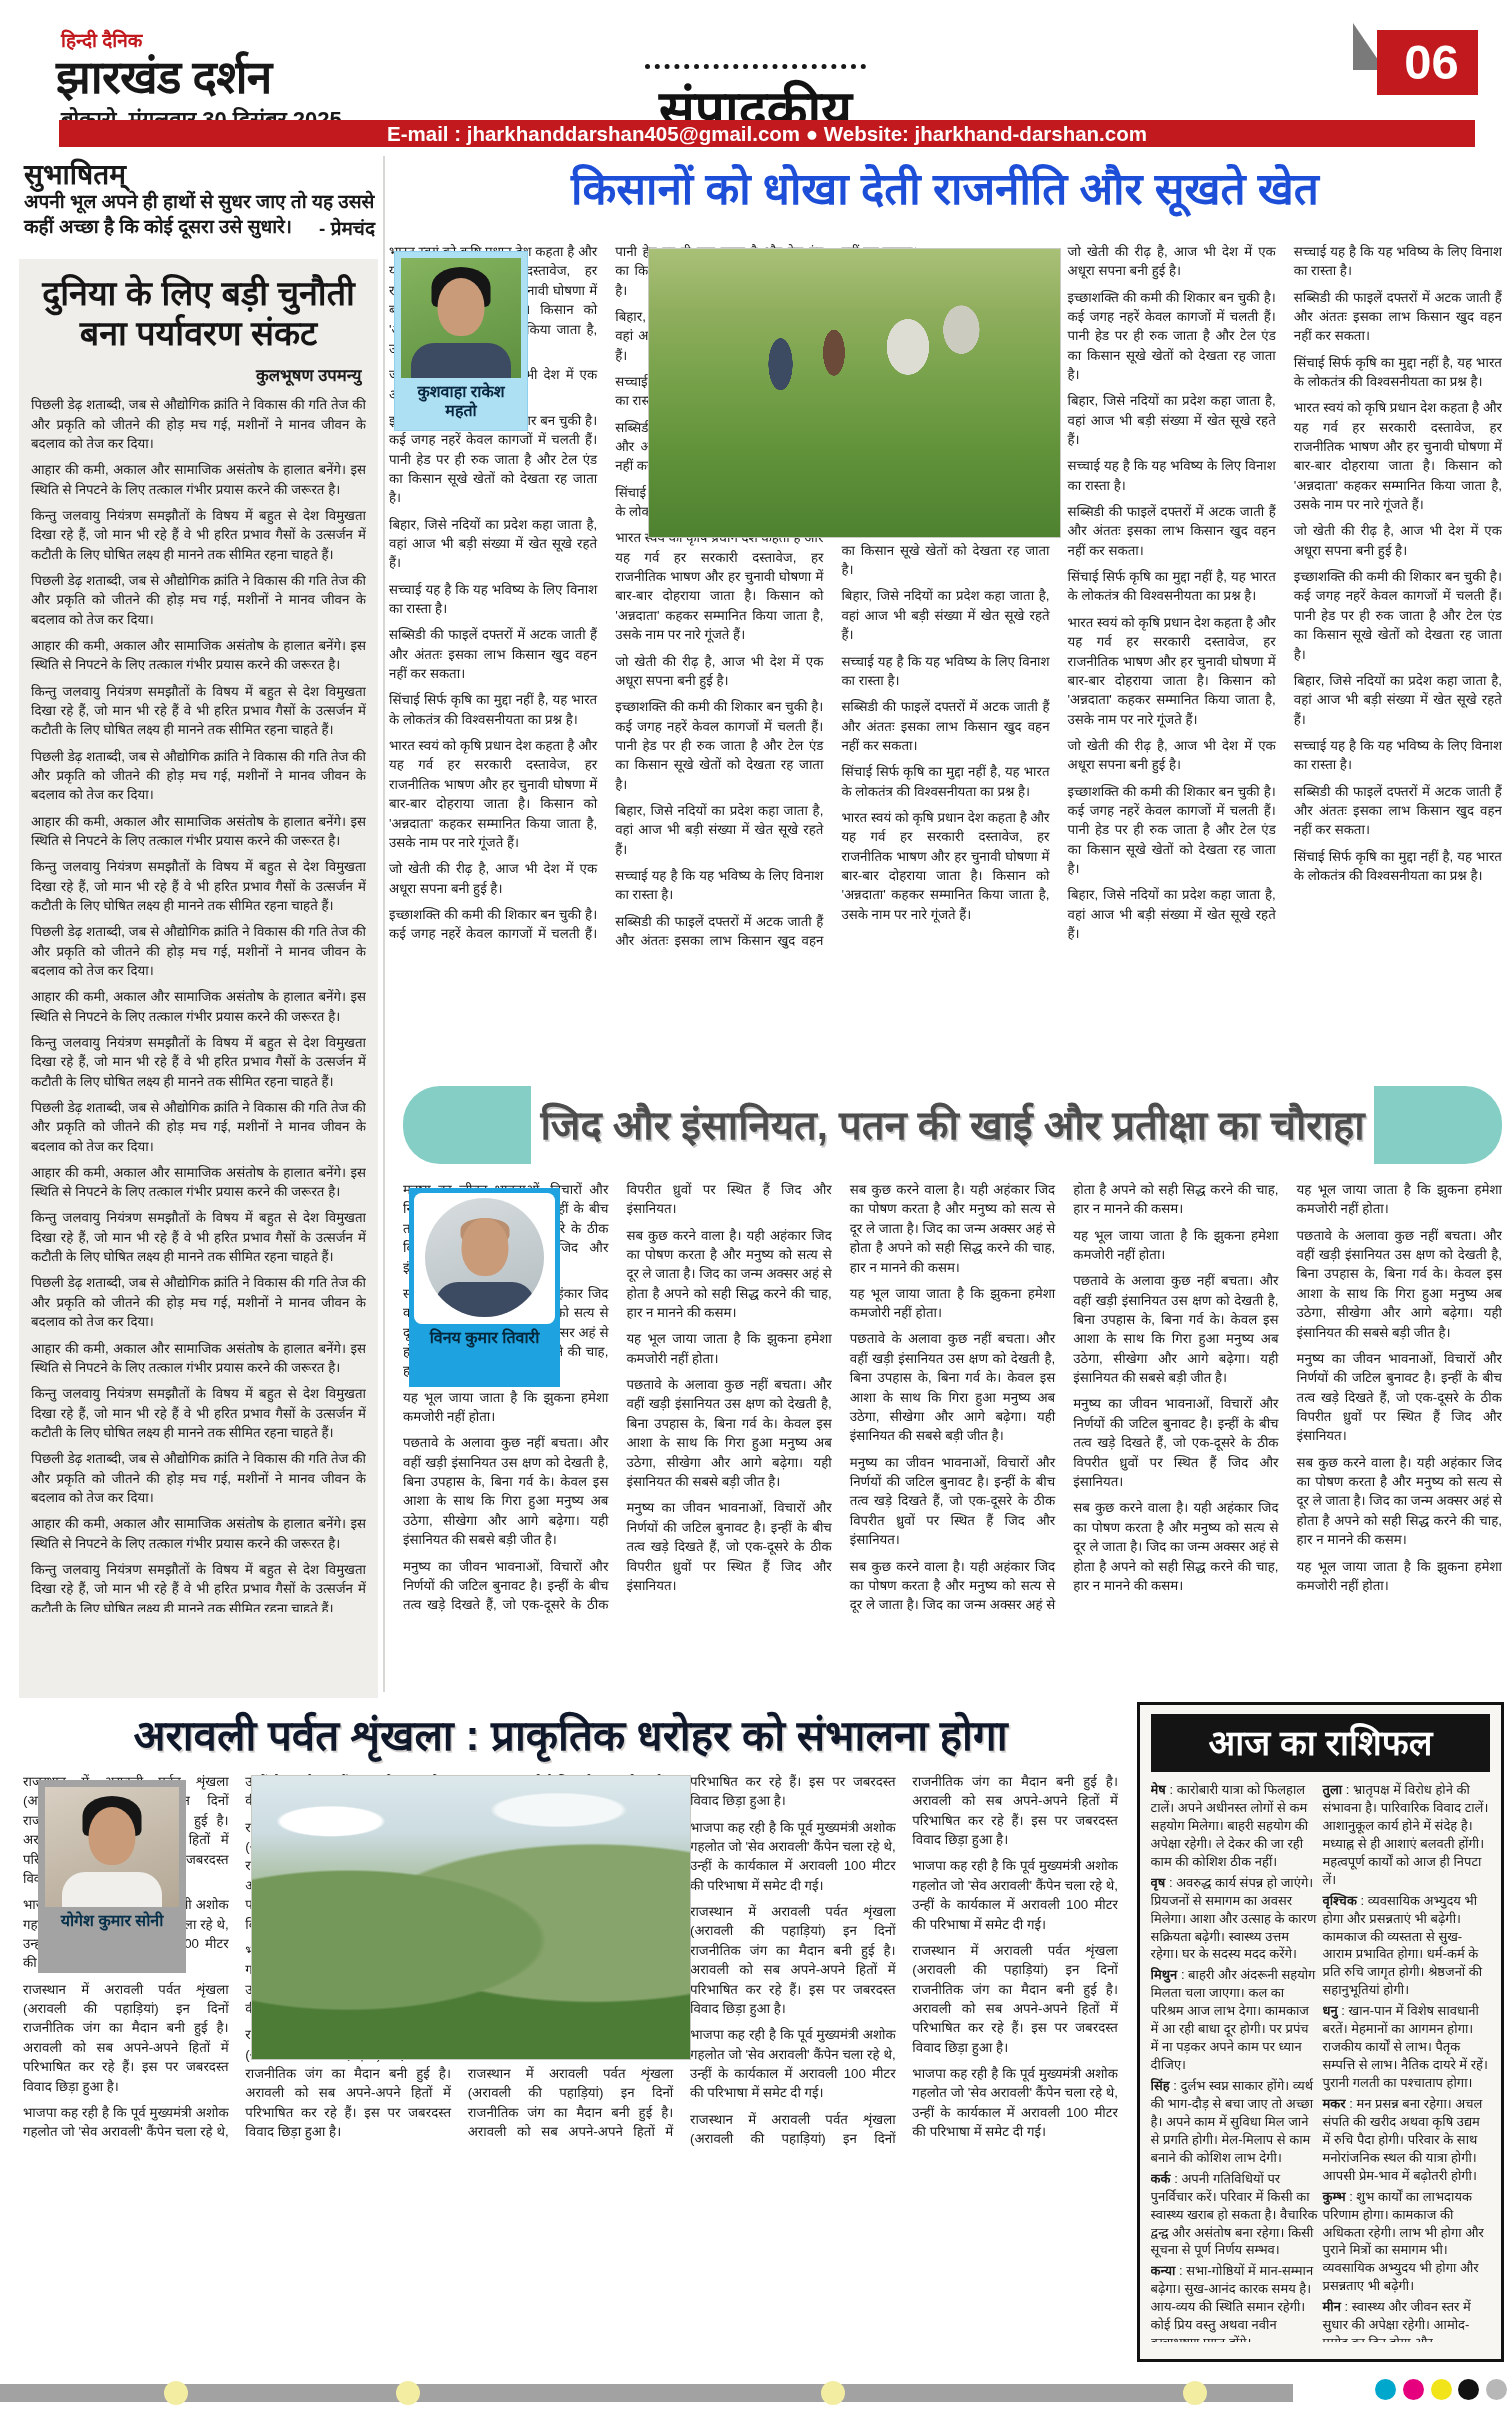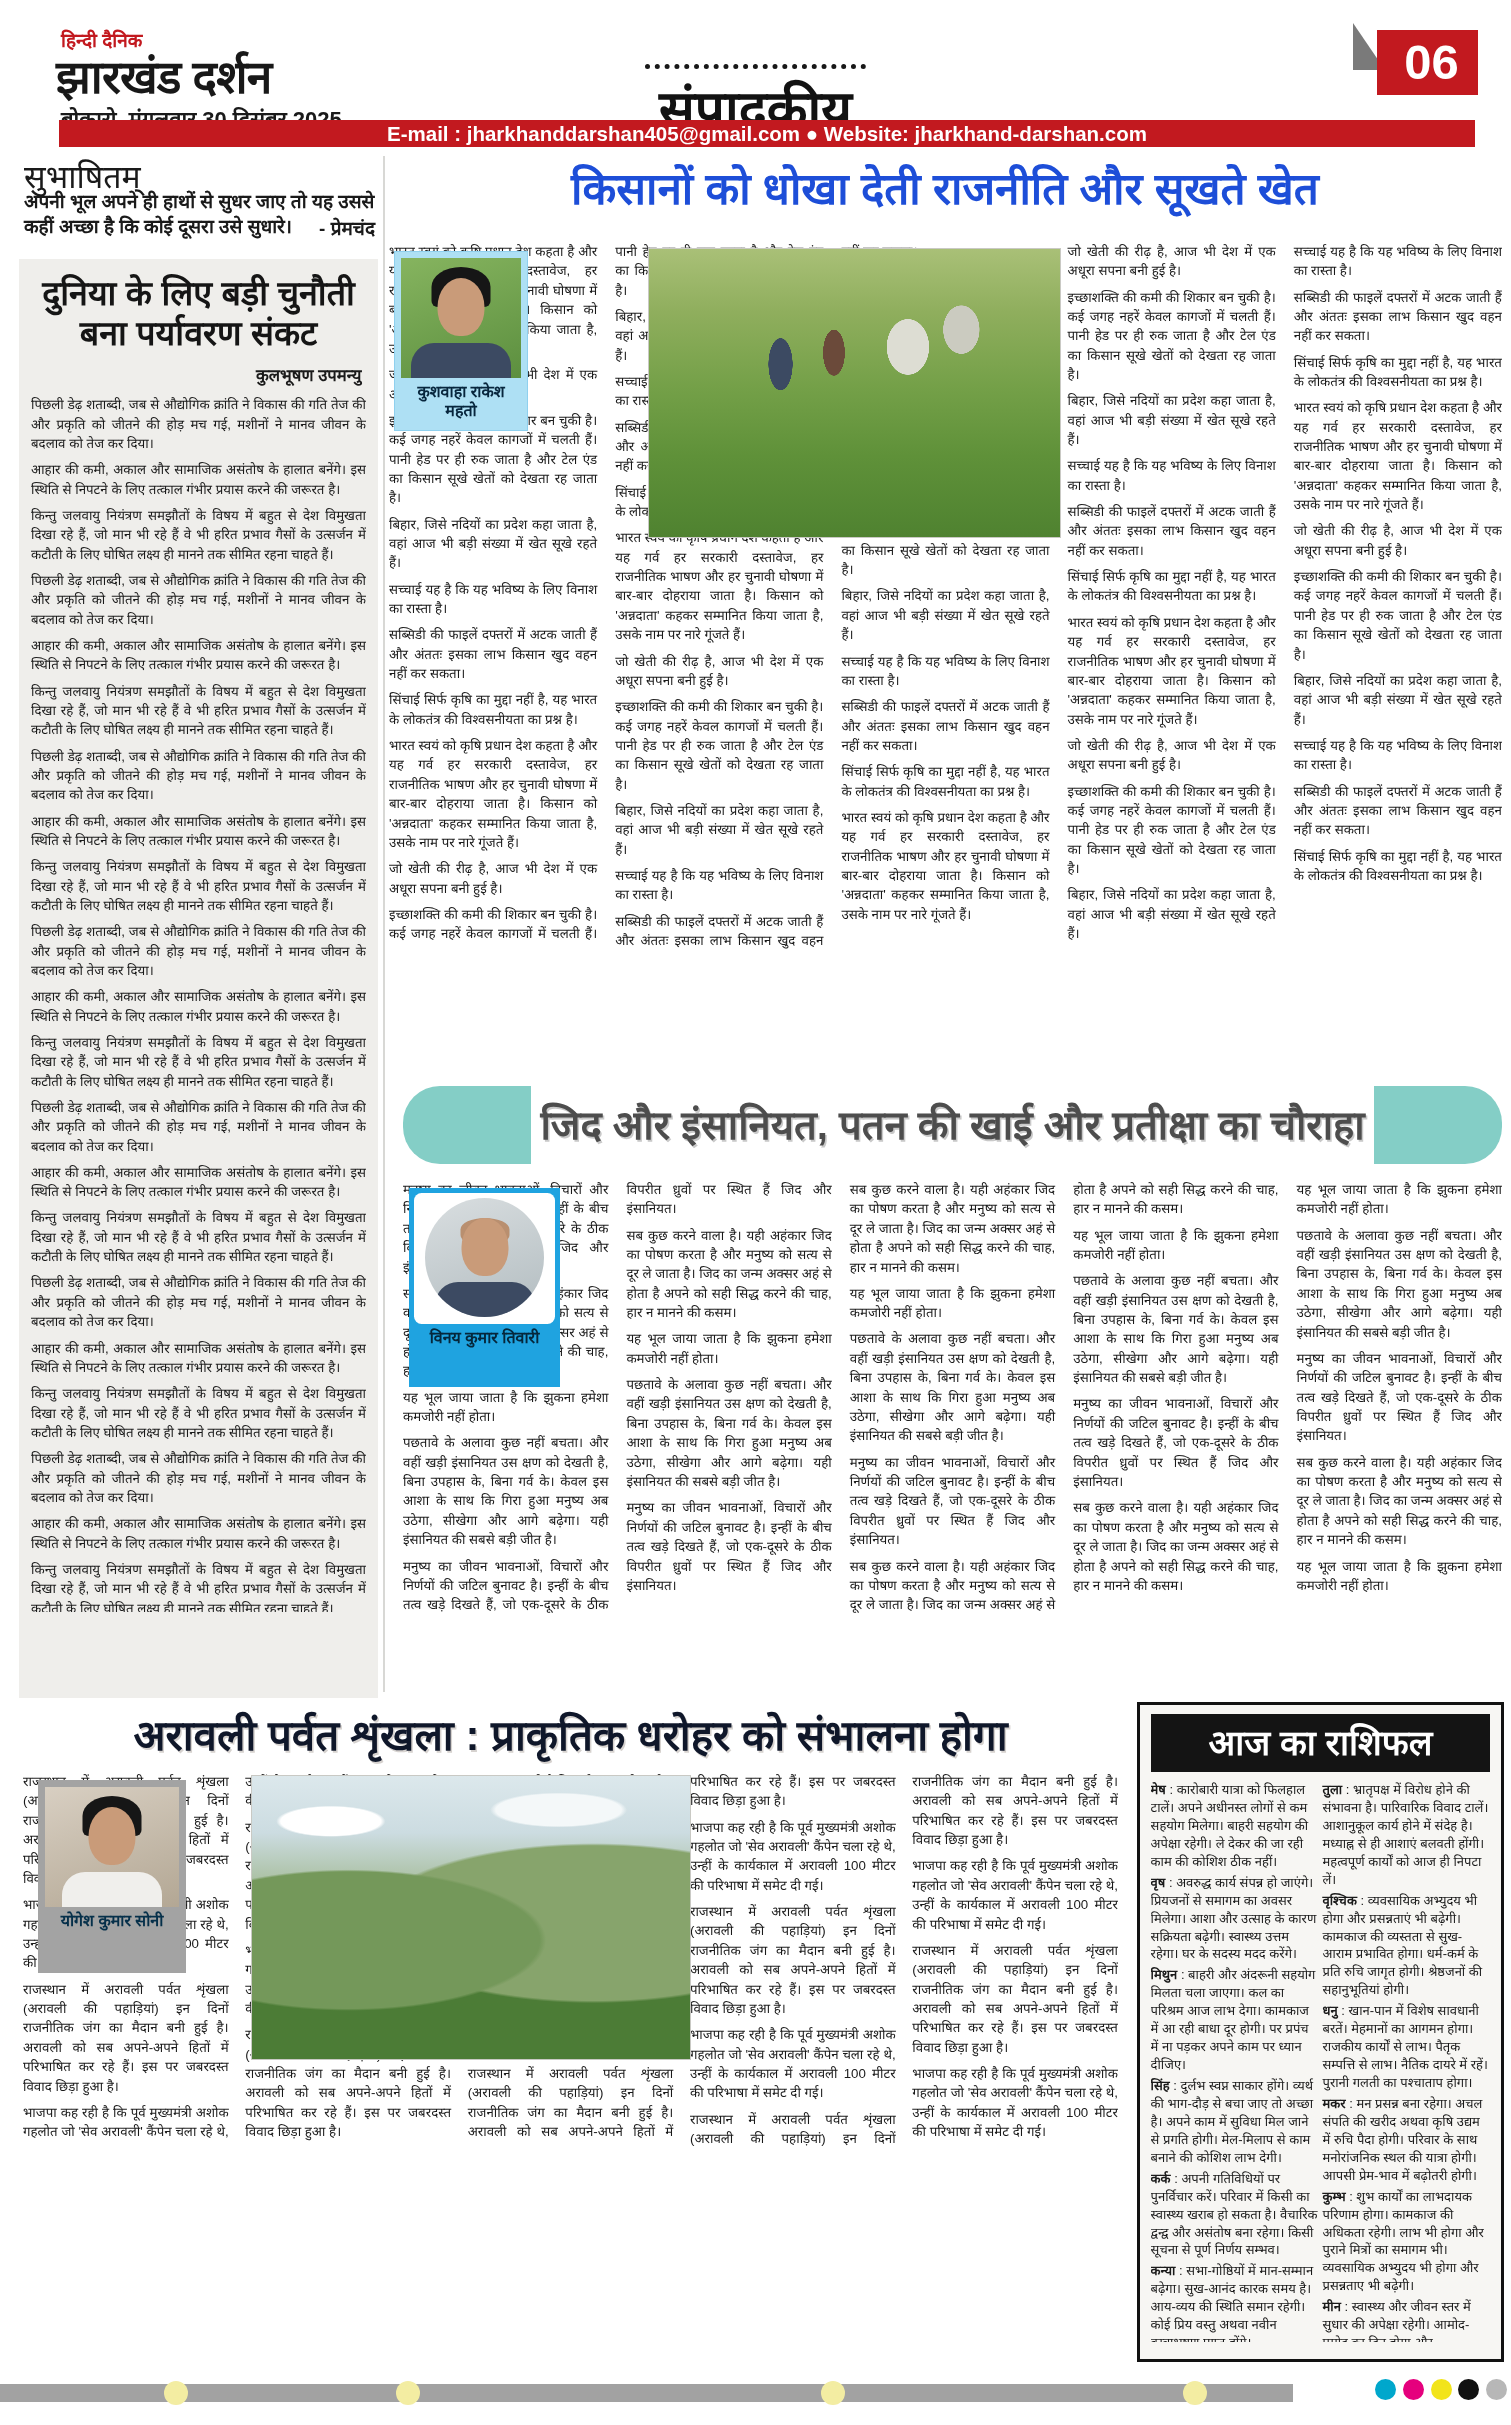--- a/index.html
+++ b/index.html
@@ -16,21 +16,21 @@
                   font-size:53px;font-weight:bold;color:#121212;}
   .pageno-tri{right:126px;top:23px;width:32px;height:47px;background:#7a7a7a;
               clip-path:polygon(0 0,100% 100%,0 100%);}
   .pageno-box{right:33px;top:30px;width:93px;height:65px;background:#c2191f;color:#fff;
               font-size:49px;font-weight:bold;text-align:center;line-height:65px;padding-left:8px;}
   .contact-bar{left:59px;top:120px;width:1416px;height:27px;background:#c2191f;color:#fff;
                text-align:center;font-weight:bold;font-size:20.5px;line-height:28px;}
   .vrule{left:383px;top:156px;width:1.5px;height:1536px;background:#d8d8d5;}
 
   
-  .subh-head{left:24px;top:154px;font-size:32px;font-weight:normal;}
+  .subh-head{left:24px;top:154px;font-size:28px;font-weight:bold;}
   .subh-quote{left:24px;top:189px;width:351px;font-size:19px;font-weight:bold;line-height:1.34;}
   .subh-author{position:absolute;right:0;bottom:-1.5px;font-weight:bold;}
   .env-box{left:19px;top:259px;width:359px;height:1439px;background:#efeeeb;
            box-sizing:border-box;padding:13.7px 12px;}
   .env-headline{font-size:34px;font-weight:bold;text-align:center;line-height:1.2;color:#151515;}
   .env-byline{text-align:right;font-weight:bold;font-size:16.7px;margin:9px 4.6px 9px 0;}
   .body-text p{margin:0 0 6.8px 0;}
   .env-body{font-size:13.3px;line-height:1.46;text-align:justify;height:1217px;overflow:hidden;}
 
   

